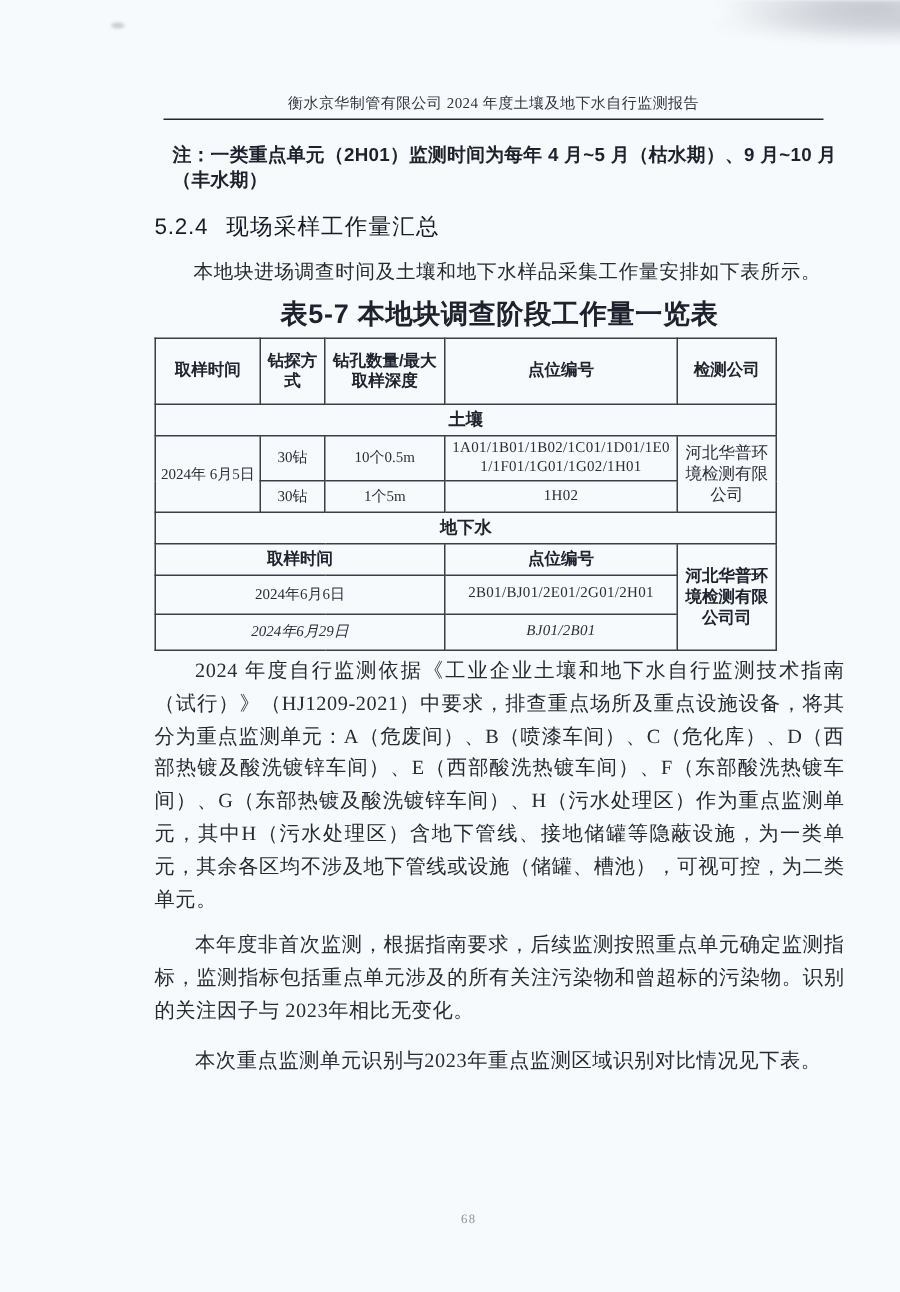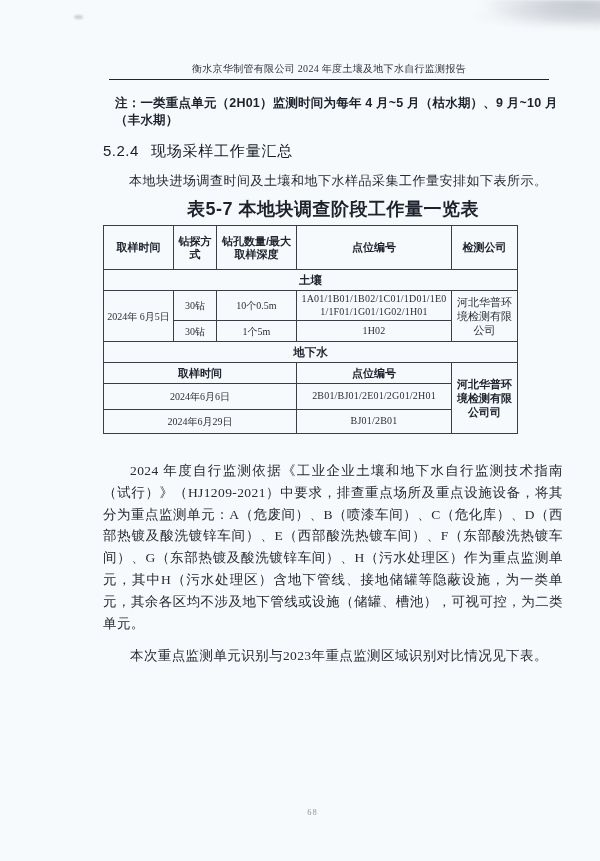--- a/index.html
+++ b/index.html
@@ -101,34 +101,34 @@
     color:#20242e;
   }
   tr.h-row  { height:44px; }
   tr.sec-row{ height:21px; }
   tr.sec-row td { font-weight:bold; font-size:11.5px; font-family:"Liberation Sans","DejaVu Sans",sans-serif; color:#20242e; }
   tr.soil-r1{ height:28px; }
   tr.soil-r2{ height:21px; }
   tr.gw-head{ height:21px; }
   tr.gw-head td { font-weight:bold; font-size:11px; font-family:"Liberation Sans","DejaVu Sans",sans-serif; color:#20242e; }
   tr.gw-r1  { height:26px; }
-  tr.gw-r2  { height:24px; }
+  tr.gw-r2  { height:24px;font-style:italic; }
   td.points { font-size:10px; line-height:12.5px; letter-spacing:.2px; }
   td.company{ font-size:11px; line-height:14px; }
 
   .para {
     margin-top:9px;
     font-size:13.5px;
     line-height:21.8px;
     text-align:justify;
     text-indent:2em;
     letter-spacing:.4px;
     color:#262a33;
   }
-  .para.first { margin-top:26px; }
+  .para.first { margin-top:2px; }
   .para.last  { margin-top:11px; }
 
   .page-num {
     position:absolute;
     bottom:44px; left:0; right:0;
     text-align:center;
     font-size:8.5px;
     color:#90949c;
     letter-spacing:1px;
     margin-top:40px;
@@ -201,19 +201,20 @@
       </tr>
       <tr class="gw-r2">
         <td colspan="3">2024年6月29日</td>
         <td class="points">BJ01/2B01</td>
       </tr>
     </tbody>
       </table>
 
 
     <div class="para first">2024 年度自行监测依据《工业企业土壤和地下水自行监测技术指南（试行）》（HJ1209-2021）中要求，排查重点场所及重点设施设备，将其分为重点监测单元：A（危废间）、B（喷漆车间）、C（危化库）、D（西部热镀及酸洗镀锌车间）、E（西部酸洗热镀车间）、F（东部酸洗热镀车间）、G（东部热镀及酸洗镀锌车间）、H（污水处理区）作为重点监测单元，其中H（污水处理区）含地下管线、接地储罐等隐蔽设施，为一类单元，其余各区均不涉及地下管线或设施（储罐、槽池），可视可控，为二类单元。</div>
+    <div class="para">本年度非首次监测，根据指南要求，后续监测按照重点单元确定监测指标，监测指标包括重点单元涉及的所有关注污染物和曾超标的污染物。识别的关注因子与 2023年相比无变化。</div>
     <div class="para last">本次重点监测单元识别与2023年重点监测区域识别对比情况见下表。</div>
 
   </div>
 
   <div class="page-num">68</div>
 
 </div>
 
 </body></html>

